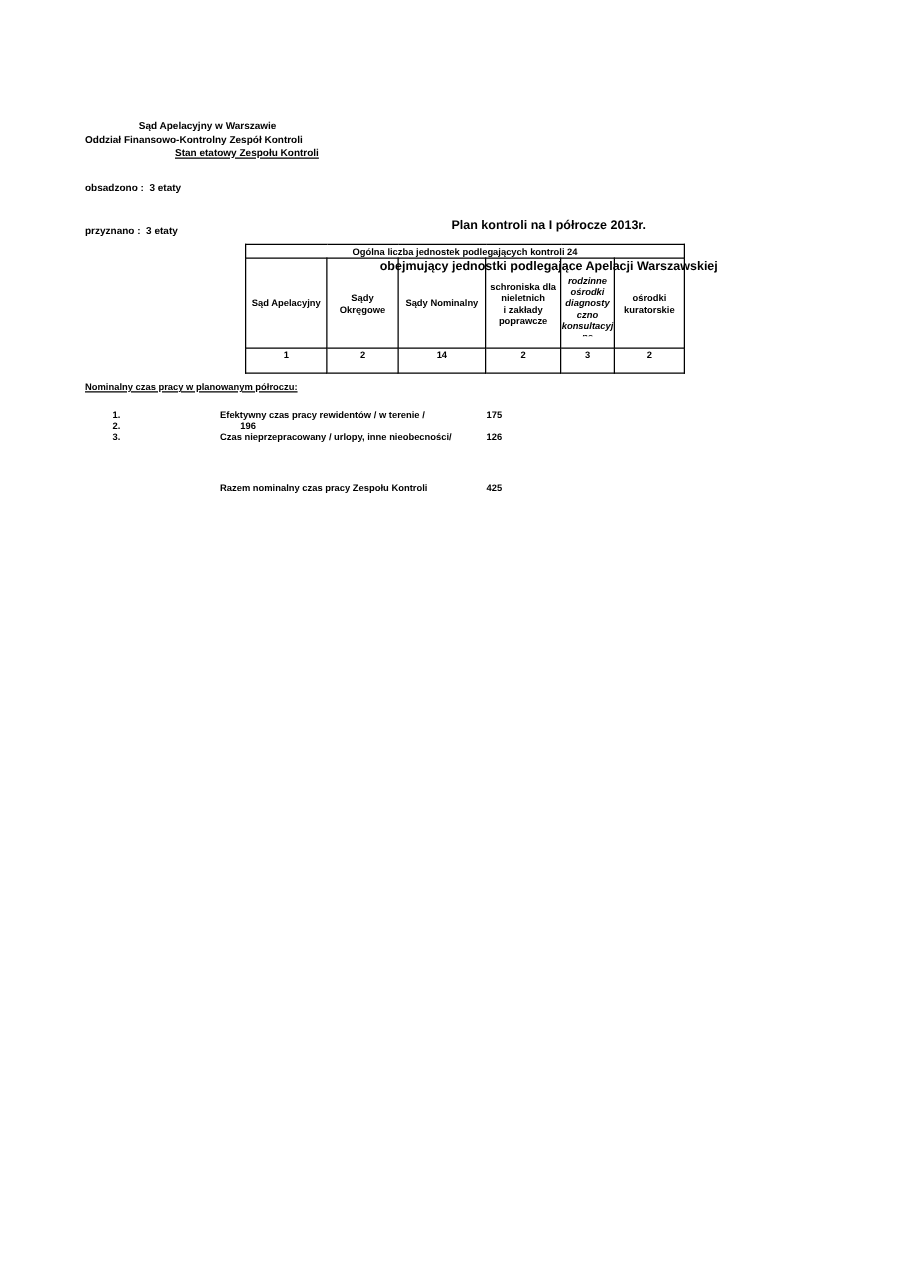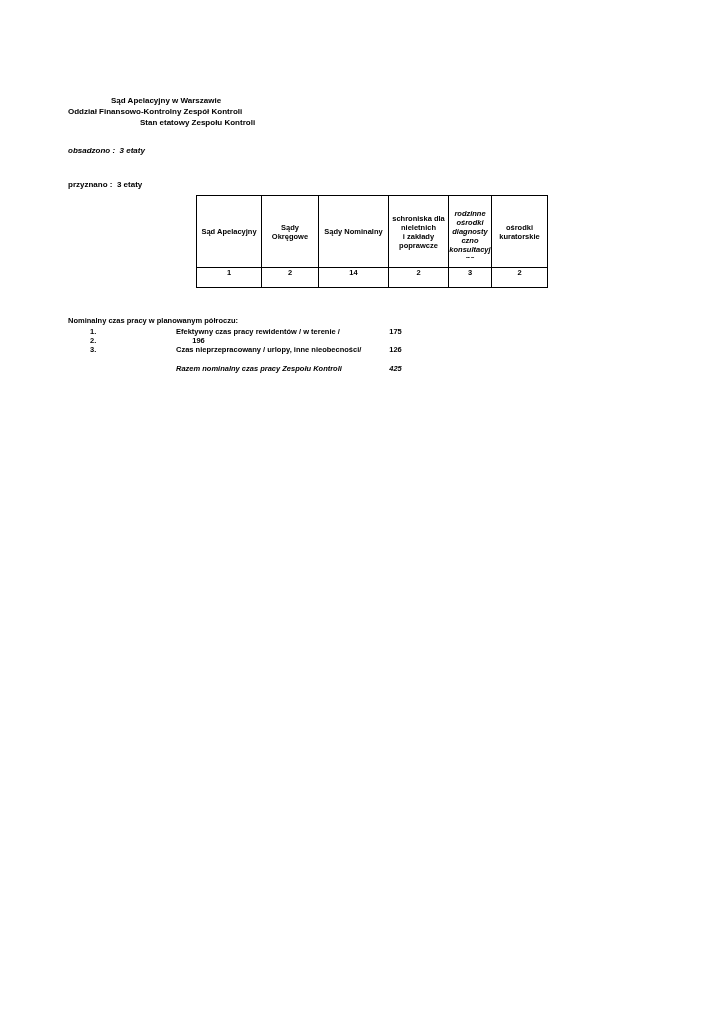--- a/index.html
+++ b/index.html
@@ -8,21 +8,21 @@
     width:725px;height:1024px;
     background:#ffffff;
     font-family:"Liberation Sans", sans-serif;
     font-weight:bold;
     color:#000000;
     overflow:hidden;
   }
   .abs{position:absolute;white-space:pre;}
   .sz8{font-size:8px;line-height:10px;}
   .sz75{font-size:7.5px;line-height:9px;}
-  .underline{}
+  .underline{text-decoration:underline;}
   
   .title-block{
     position:absolute;left:283px;top:153px;width:312px;
     text-align:center;font-size:10px;line-height:11px;white-space:pre;
   }
   
   table.units{
     position:absolute;left:196px;top:195px;
     width:351px;border-collapse:collapse;table-layout:fixed;
     font-size:7.5px;line-height:9px;font-weight:bold;color:#000;
@@ -41,46 +41,51 @@
   td.col-overflow{vertical-align:top;}
   td.col-overflow .clip{height:53px;overflow:hidden;}
   td.col-overflow .shift{margin-top:-5px;white-space:pre-line;font-style:italic;}
   tr.vals td{height:19px;vertical-align:top;}
   
   .wt-rows{position:absolute;left:68px;top:327px;width:372px;font-size:7.5px;line-height:9px;}
   .wrow{display:flex;align-items:flex-start;}
   .wnum{width:108px;padding-left:22px;box-sizing:border-box;white-space:pre;}
   .wtext{width:197px;white-space:pre;}
   .wdays{width:45px;text-align:center;align-self:flex-end;white-space:pre;}
-  .wrow.total{margin-top:10px;font-style:italic;}
+  .wrow.total{margin-top:32px;}
 </style>
 </head>
 <body>
 
 <div class="page">
 
   <div class="abs sz8" style="left:89px;top:96px;padding-left:22px;">Sąd Apelacyjny w Warszawie</div>
   <div class="abs sz8" style="left:68px;top:107px;">Oddział Finansowo-Kontrolny Zespół Kontroli</div>
   <div class="abs sz8 underline" style="left:140px;top:118px;">Stan etatowy Zespołu Kontroli</div>
   <div class="abs sz8" style="left:68px;top:135px;margin-top:45px;">przyznano :  3 etaty</div>
-  <div class="abs sz8" style="left:68px;top:146px;font-style:italic;">obsadzono :  3 etaty</div>
+  <div class="abs sz8" style="left:68px;top:146px;">obsadzono :  3 etaty</div>
 
   <div class="title-block">
+    <div>Plan kontroli na I półrocze 2013r.</div>
+    <div>obejmujący jednostki podlegające Apelacji Warszawskiej</div>
   </div>
 
   <table class="units">
     <colgroup>
       <col style="width:65px">
         <col style="width:57px">
         <col style="width:70px">
       <col style="width:60px">
         <col style="width:43px">
         <col style="width:56px">
     </colgroup>
     <tbody>
+      <tr>
+        <td colspan="6" class="cap">Ogólna liczba jednostek podlegających kontroli 24</td>
+      </tr>
       <tr class="cols">
         <td class="col-first">Sąd Apelacyjny</td>
         <td>Sądy Okręgowe</td>
         <td>Sądy Nominalny</td>
         <td>schroniska dla
 nieletnich
 i zakłady
 poprawcze</td>
         <td class="col-overflow">
           <div class="clip">
@@ -99,21 +104,21 @@
         <td>1</td>
         <td>2</td>
         <td>14</td>
         <td>2</td>
         <td>3</td>
         <td>2</td>
       </tr>
     </tbody>
   </table>
 
-  <div class="abs sz75 underline" style="left:68px;top:316px;">Nominalny czas pracy w planowanym półroczu:</div>
+  <div class="abs sz75 underline" style="left:68px;top:305px;">Nominalny czas pracy w planowanym półroczu:</div>
 
   <div class="wt-rows">
 
     <div class="wrow">
       <div class="wnum">1.</div>
       <div class="wtext">Efektywny czas pracy rewidentów / w terenie /</div>
       <div class="wdays">175</div>
     </div>
 
     <div class="wrow">

